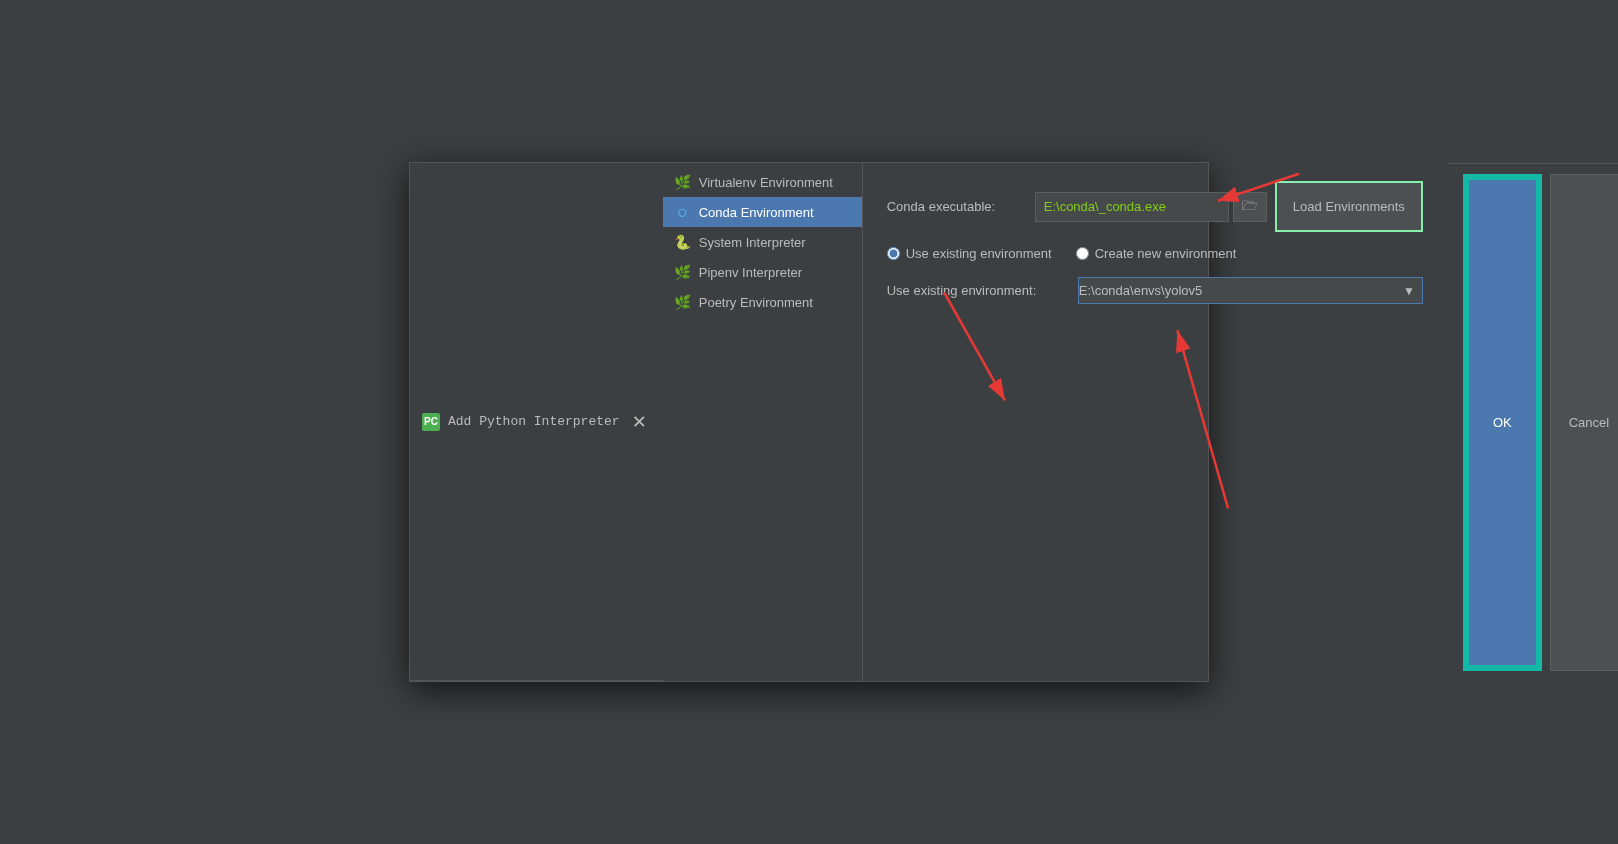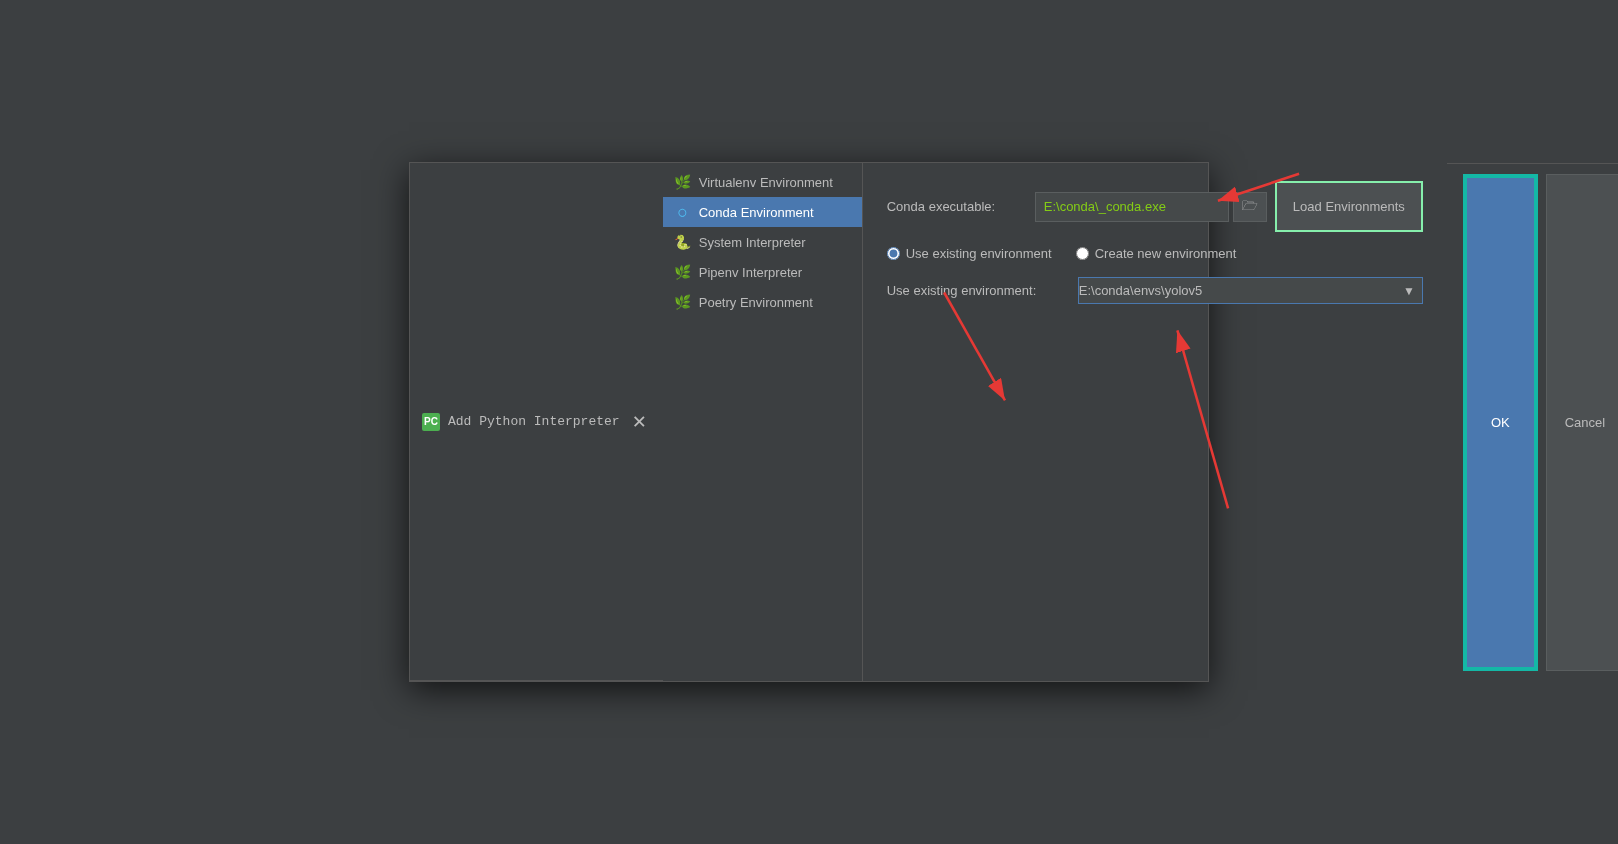--- a/index.html
+++ b/index.html
@@ -209,21 +209,21 @@
     .dialog-footer {
       border-top: 1px solid #555;
       padding: 10px 16px;
       display: flex;
       justify-content: flex-end;
       gap: 8px;
       flex-shrink: 0;
     }
     .btn-ok {
       background: #4a78af;
-      border: 4px solid #14b8a6;
+      border: 6px solid #14b8a6;
       color: white;
       padding: 6px 24px;
       cursor: pointer;
       font-size: 13px;
     }
     .btn-cancel {
       background: #4c5052;
       border: 1px solid #5a5e5f;
       color: #bbbbbb;
       padding: 6px 18px;

